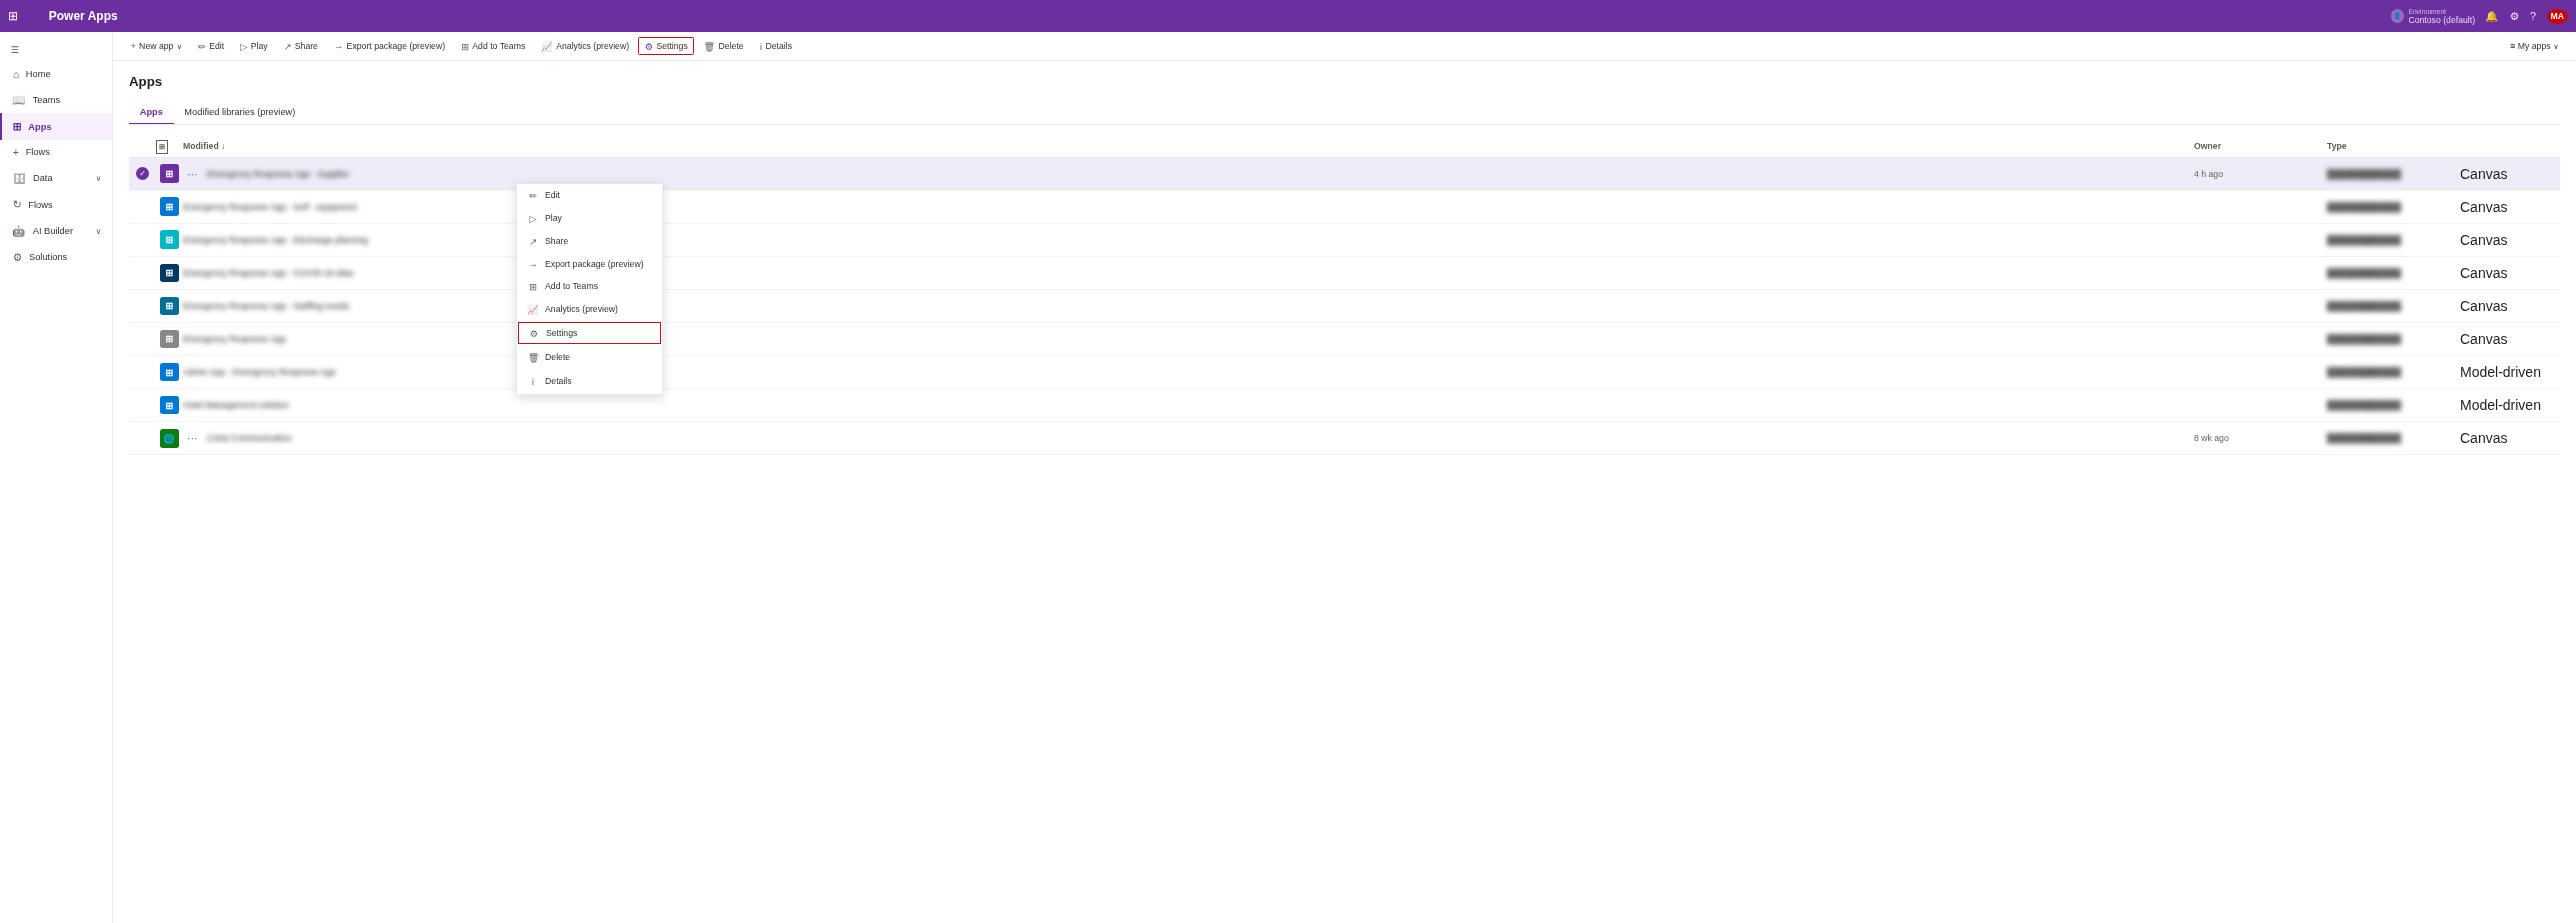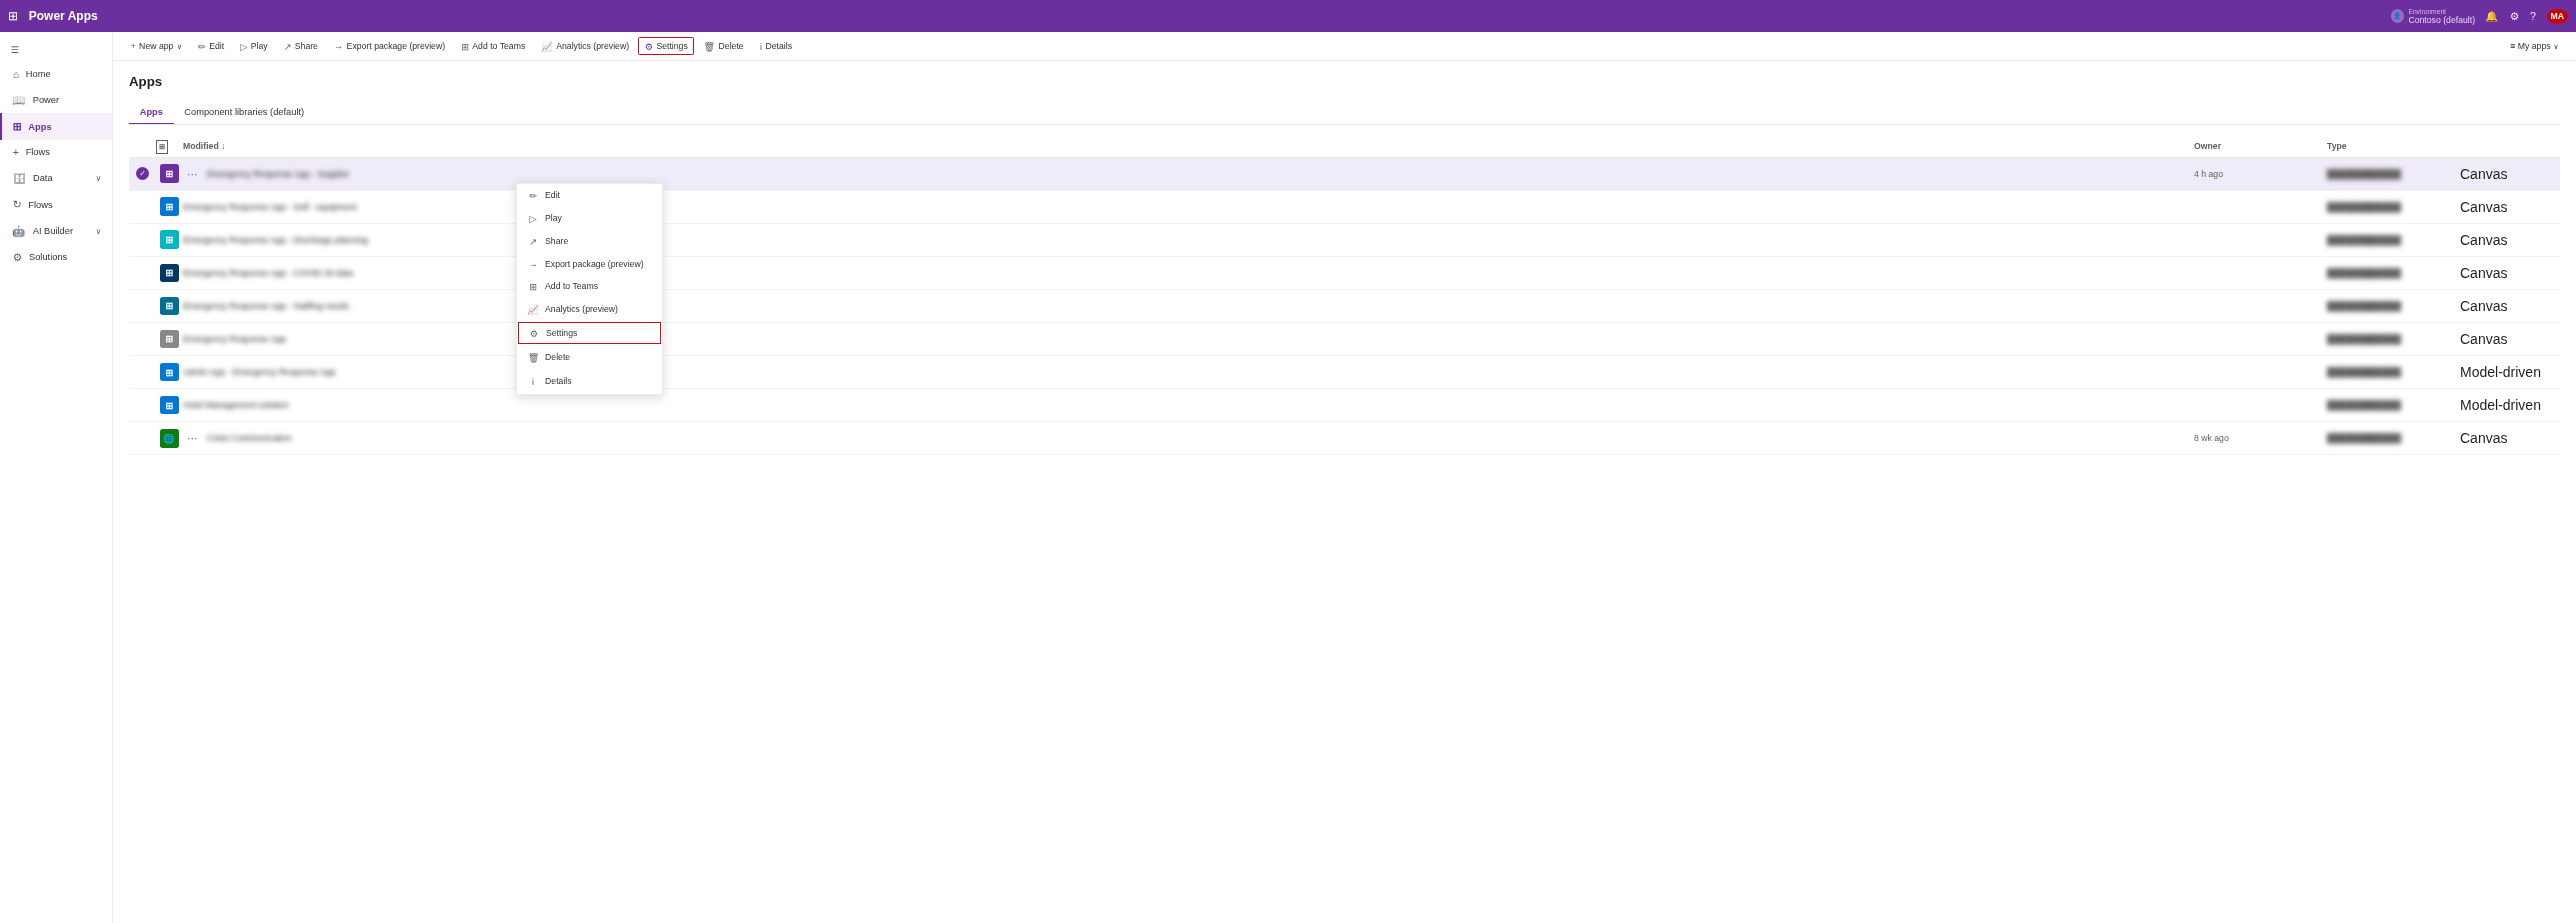--- a/index.html
+++ b/index.html
@@ -9,21 +9,21 @@
     .top-nav {
       background: #6b2fa0;
       height: 32px;
       display: flex;
       align-items: center;
       padding: 0 8px;
       gap: 8px;
       color: #fff;
     }
     .top-nav .waffle-icon { cursor: pointer; font-size: 12px; margin-right: 2.7px; }
-    .top-nav .app-title { font-size: 12px; font-weight: 600; color: #fff; }
+    .top-nav .app-title { font-size: 12px; font-weight: 600; color: #fff; margin-left: 20px; }
     .top-nav-right { margin-left: auto; display: flex; align-items: center; gap: 10.7px; }
     .env-info { display: flex; align-items: center; gap: 4px; font-size: 8px; color: #e8d5f5; }
     .env-icon { width: 13.3px; height: 13.3px; background: rgba(255,255,255,0.3); border-radius: 50%; display: flex; align-items: center; justify-content: center; font-size: 6.7px; }
     .env-label { font-size: 6.7px; opacity: 0.8; }
     .env-name { font-size: 8.7px; text-align: center; }
     .nav-icon-btn { color: #fff; cursor: pointer; font-size: 10.7px; opacity: 0.9; }
     .avatar { width: 21.3px; height: 15px; background: #c00; border-radius: 50%; display: flex; align-items: center; justify-content: center; color: #fff; font-weight: 600; font-size: 8.7px; cursor: pointer; }
 
     
     .layout { display: flex; height: calc(100vh - 32px); }
@@ -117,21 +117,21 @@
 <div class="layout">
 
   <div class="sidebar">
     <div class="sidebar-collapse-btn">☰</div>
     <div class="sidebar-item">
       <span class="s-icon">⌂</span>
       <span>Home</span>
     </div>
     <div class="sidebar-item">
       <span class="s-icon">📖</span>
-      <span>Power</span>
+      <span>Teams</span>
     </div>
     <div class="sidebar-item active">
       <span class="s-icon">⊞</span>
       <span>Apps</span>
     </div>
     <div class="sidebar-item">
       <span class="s-icon">+</span>
       <span>Flows</span>
     </div>
     <div class="sidebar-item">
@@ -203,21 +203,21 @@
         <span>My apps</span>
         <span style="font-size:7.3px;">∨</span>
       </div>
     </div>
 
     <div class="main">
       <div class="page-title">Apps</div>
 
       <div class="tabs">
         <div class="tab active">Apps</div>
-        <div class="tab">Component libraries (default)</div>
+        <div class="tab">Modified libraries (preview)</div>
       </div>
 
       <div class="table-wrapper">
         <div class="table-header">
           <div></div>
           <div>
             <span style="border:0.7px solid #605e5c; padding:1.3px 2px; font-size:7.3px;">⊞</span>
           </div>
           <div>
             <span>Modified ↓</span>

